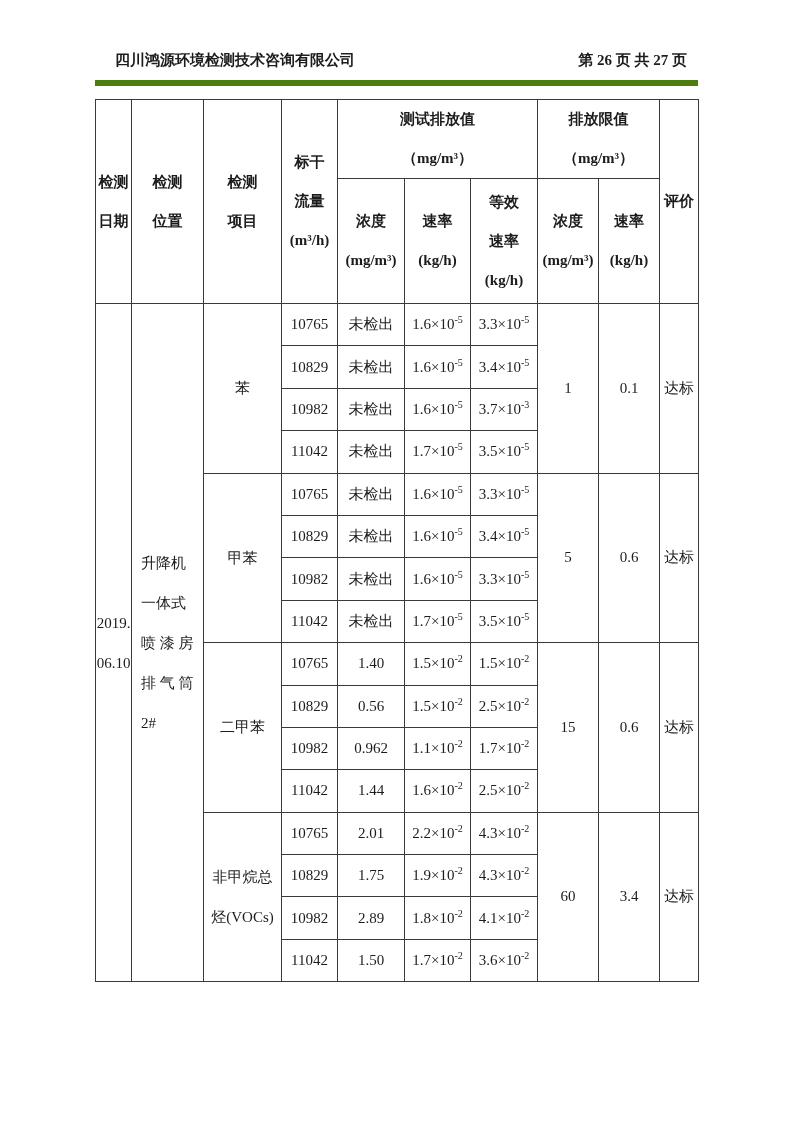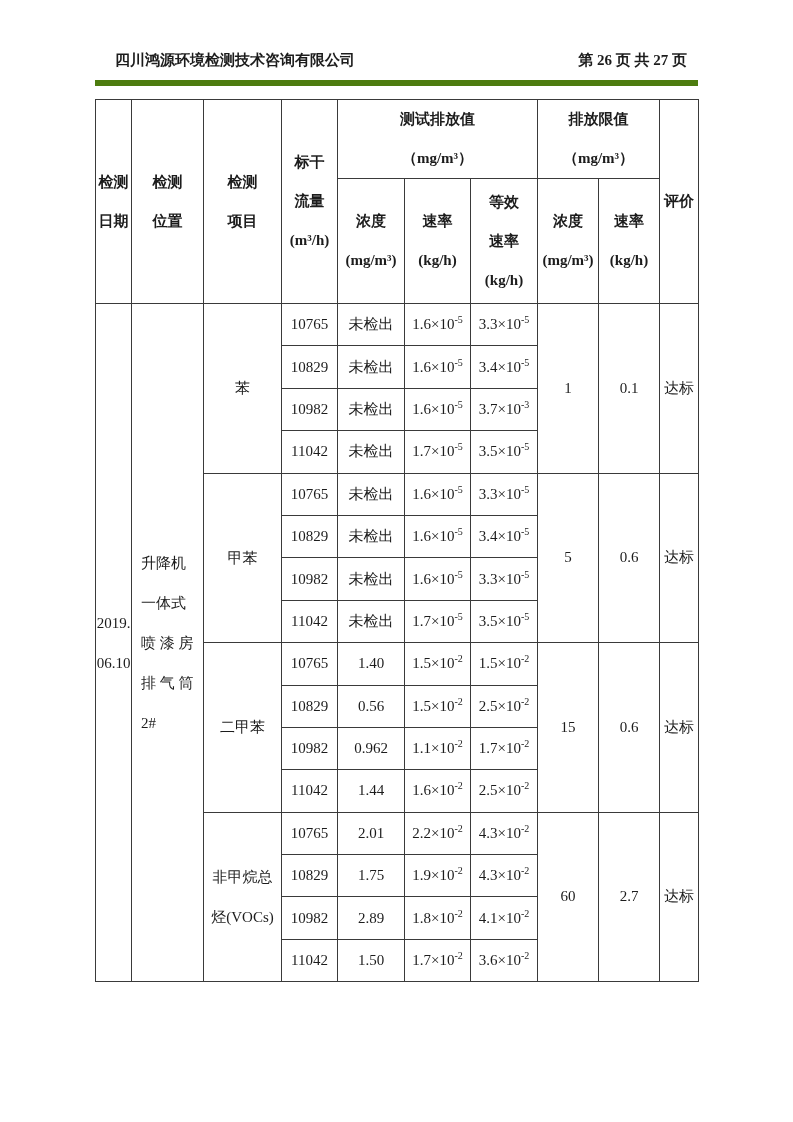--- a/index.html
+++ b/index.html
@@ -236,21 +236,21 @@
         <tr>
           <td rowspan="4" class="cell-item multi">
             <div class="hline">非甲烷总</div>
             <div class="hline">烃(VOCs)</div>
           </td>
           <td>10765</td>
           <td>2.01</td>
           <td><span class="sci">2.2×10<sup>-2</sup></span></td>
           <td><span class="sci">4.3×10<sup>-2</sup></span></td>
           <td rowspan="4">60</td>
-          <td rowspan="4">2.7</td>
+          <td rowspan="4">3.4</td>
           <td rowspan="4">达标</td>
         </tr>
         <tr>
           <td>10829</td>
           <td>1.75</td>
           <td><span class="sci">1.9×10<sup>-2</sup></span></td>
           <td><span class="sci">4.3×10<sup>-2</sup></span></td>
         </tr>
         <tr>
           <td>10982</td>

